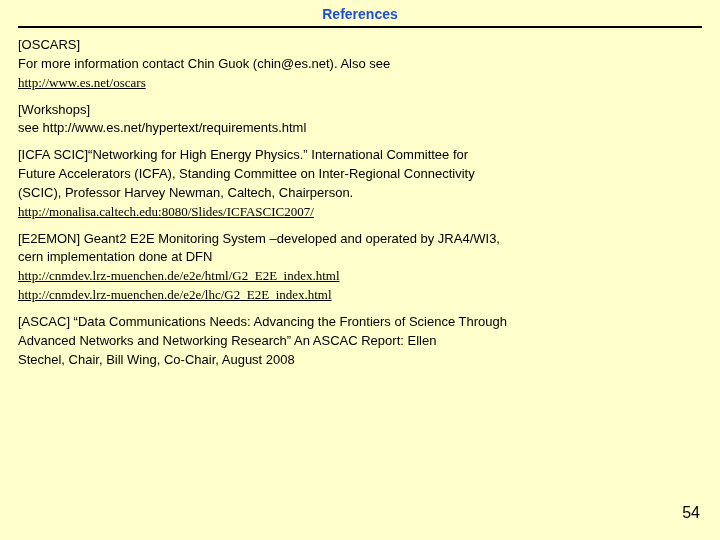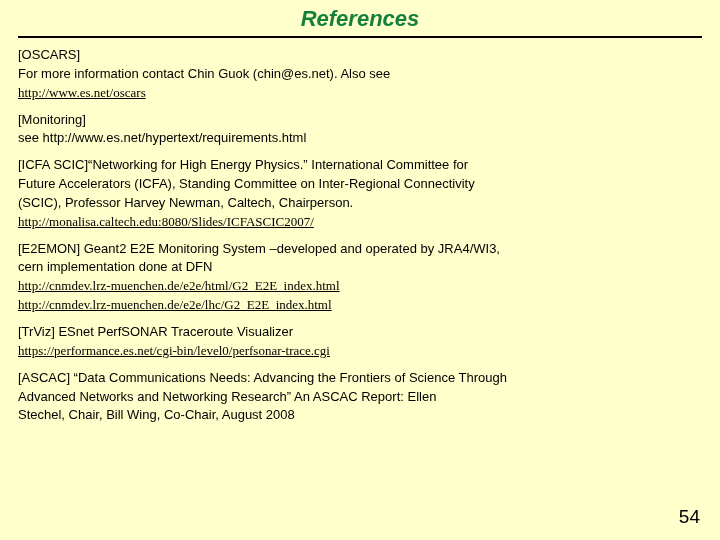--- a/index.html
+++ b/index.html
@@ -18,77 +18,72 @@
       position: relative;
       padding: 0 18px 10px 18px;
     }
     .title-bar {
       text-align: center;
       padding: 6px 0 4px 0;
       border-bottom: 2px solid #000;
       margin-bottom: 8px;
     }
     .title-bar h1 {
-      font-size: 22px;
+      font-size: 14px;
       font-weight: bold;
-      color: #15803d;
-      font-style: italic;
+      color: #1d4ed8;
     }
     .content {
       line-height: 1.45;
     }
     .ref-block {
       margin-bottom: 8px;
     }
     .indent {
     }
     .underline {
       text-decoration: underline;
       font-family: Liberation Serif, serif;
     }
     .page-number {
       position: absolute;
-      bottom: 12px;
+      bottom: 18px;
       right: 20px;
-      font-size: 19px;
+      font-size: 16px;
     }
   </style>
 </head>
 <body>
 
 <div class="page">
   <div class="title-bar">
     <h1>References</h1>
   </div>
   <div class="content" id="refs-container">
       <div class="ref-block">
         <div>[OSCARS]</div>
         <div class="indent">For more information contact Chin Guok (chin@es.net). Also see</div>
         <div class="indent underline">http://www.es.net/oscars</div>
       </div>
       <div class="ref-block">
-        <div>[Monitoring]</div>
+        <div>[Workshops]</div>
         <div class="indent">see http://www.es.net/hypertext/requirements.html</div>
       </div>
       <div class="ref-block">
         <div>[ICFA SCIC]“Networking for High Energy Physics.” International Committee for</div>
         <div class="indent">Future Accelerators (ICFA), Standing Committee on Inter-Regional Connectivity</div>
         <div class="indent">(SCIC), Professor Harvey Newman, Caltech, Chairperson.</div>
         <div class="indent underline">http://monalisa.caltech.edu:8080/Slides/ICFASCIC2007/</div>
       </div>
       <div class="ref-block">
         <div>[E2EMON]  Geant2 E2E Monitoring System –developed and operated by JRA4/WI3,</div>
         <div class="indent">cern implementation done at DFN</div>
         <div class="indent underline">http://cnmdev.lrz-muenchen.de/e2e/html/G2_E2E_index.html</div>
         <div class="indent underline">http://cnmdev.lrz-muenchen.de/e2e/lhc/G2_E2E_index.html</div>
       </div>
       <div class="ref-block">
-        <div>[TrViz]  ESnet PerfSONAR Traceroute Visualizer</div>
-        <div class="indent underline">https://performance.es.net/cgi-bin/level0/perfsonar-trace.cgi</div>
-      </div>
-      <div class="ref-block">
         <div>[ASCAC] “Data Communications Needs: Advancing the Frontiers of Science Through</div>
         <div class="indent">Advanced Networks and Networking Research” An ASCAC Report: Ellen</div>
         <div class="indent">Stechel, Chair, Bill Wing, Co-Chair, August 2008</div>
       </div>
     </div>
   <div class="page-number">54</div>
 </div>
 
 </body></html>

